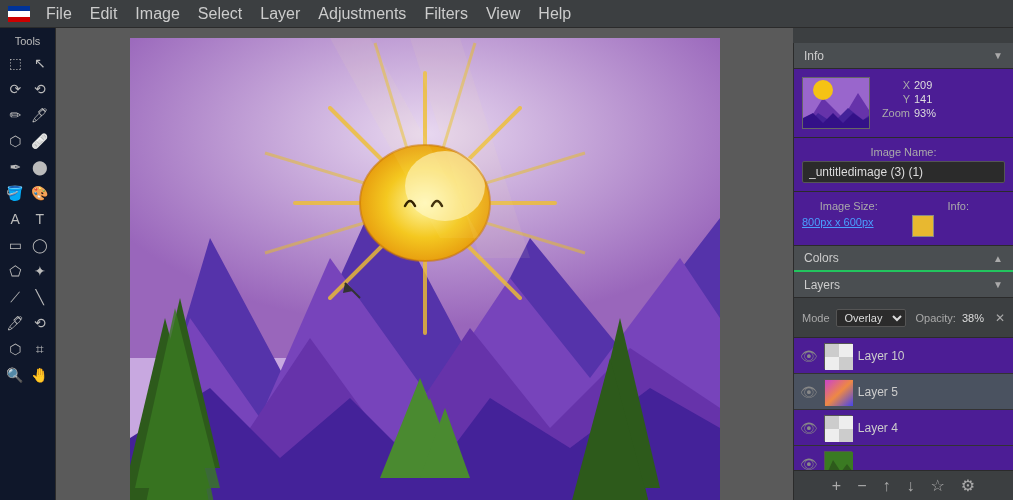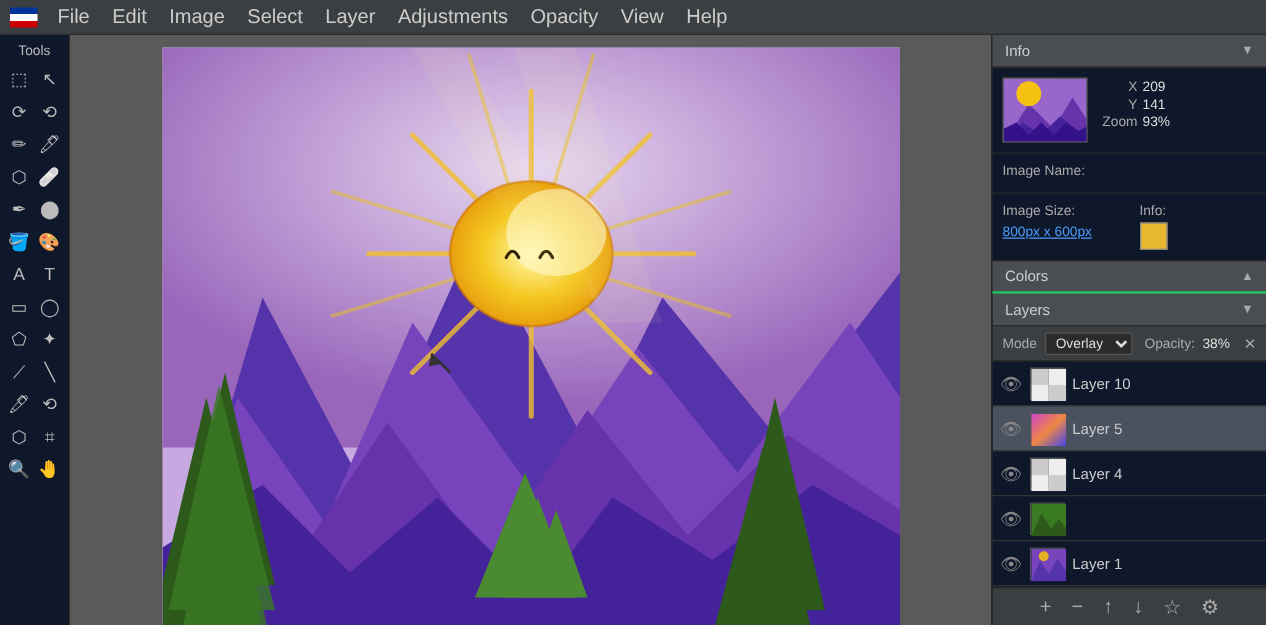--- a/index.html
+++ b/index.html
@@ -80,24 +80,25 @@
       width: 590px;
       height: 470px;
       background: #c8a8e0;
       overflow: hidden;
       position: relative;
     }
 
     
     #right-panel {
       width: 220px;
-      background: #0f172a;
+      background: #4c1d95;
       border-left: 1px solid #2b2b2b;
       display: flex;
       flex-direction: column;
+      margin-top: 15px;
     }
 
     
     .panel-header {
       height: 26px;
       background: #4a4e51;
       display: flex;
       align-items: center;
       justify-content: space-between;
       padding: 0 10px;
@@ -118,21 +119,21 @@
       position: relative;
       overflow: hidden;
     }
     .info-coords { float: left; margin-top: 2px; }
     .coord-row { display: flex; align-items: center; margin-bottom: 2px; gap: 4px; }
     .coord-label { color: #aaa; width: 32px; text-align: right; font-size: 11px; }
     .coord-value { color: #ddd; font-size: 11px; width: 30px; }
     .clearfix { clear: both; }
 
     #image-name-section { padding: 8px; border-bottom: 1px solid #2b2b2b; }
-    .field-label { font-size: 11px; color: #aaa; margin-bottom: 3px; }
+    .field-label { font-size: 11px; color: #aaa; margin-bottom: 3px; text-align: center; }
     .field-value { font-size: 12px; color: #ddd; background: #2b2b2b; border: 1px solid #555; padding: 3px 6px; border-radius: 2px; width: 100%; }
 
     #image-size-section { padding: 8px; border-bottom: 1px solid #2b2b2b; display: flex; gap: 16px; align-items: flex-start; }
     .size-block { flex: 1; }
     .size-link { color: #4a9eff; text-decoration: underline; font-size: 11px; cursor: pointer; }
     .color-swatch { width: 22px; height: 22px; background: #e8b830; border: 1px solid #888; }
 
     #colors-header {
       height: 26px;
       background: #4a4e51;
@@ -152,21 +153,21 @@
       display: flex;
       align-items: center;
       justify-content: space-between;
       padding: 0 10px;
       font-size: 12px;
       color: #ccc;
       border-bottom: 1px solid #2b2b2b;
     }
 
     #layers-mode-row {
-      height: 28px;
+      height: 40px;
       display: flex;
       align-items: center;
       padding: 0 8px;
       gap: 6px;
       border-bottom: 1px solid #2b2b2b;
       background: #3c3f41;
     }
     .mode-label { font-size: 11px; color: #aaa; }
     .mode-select {
       background: #2b2b2b;
@@ -228,21 +229,21 @@
 <body>
 
 <div id="menubar">
   <div class="menu-flag"></div>
   <span class="menu-item">File</span>
   <span class="menu-item">Edit</span>
   <span class="menu-item">Image</span>
   <span class="menu-item">Select</span>
   <span class="menu-item">Layer</span>
   <span class="menu-item">Adjustments</span>
-  <span class="menu-item">Opacity</span>
+  <span class="menu-item">Filters</span>
   <span class="menu-item">View</span>
   <span class="menu-item">Help</span>
 </div>
 
 <div id="main">
 
   <div id="toolbar">
     <div class="tool-label">Tools</div>
 
     <div class="tool-row">
@@ -428,20 +429,21 @@
         <div class="coord-row">
           <span class="coord-label">Zoom</span>
           <span class="coord-value">93%</span>
         </div>
       </div>
       <div class="clearfix"></div>
     </div>
 
     <div id="image-name-section">
       <div class="field-label">Image Name:</div>
+      <input class="field-value" type="text" value="_untitledimage (3) (1)" style="">
     </div>
 
     <div id="image-size-section">
       <div class="size-block">
         <div class="field-label">Image Size:</div>
         <span class="size-link">800px x 600px</span>
       </div>
       <div class="size-block">
         <div class="field-label">Info:</div>
         <div class="color-swatch"></div>

